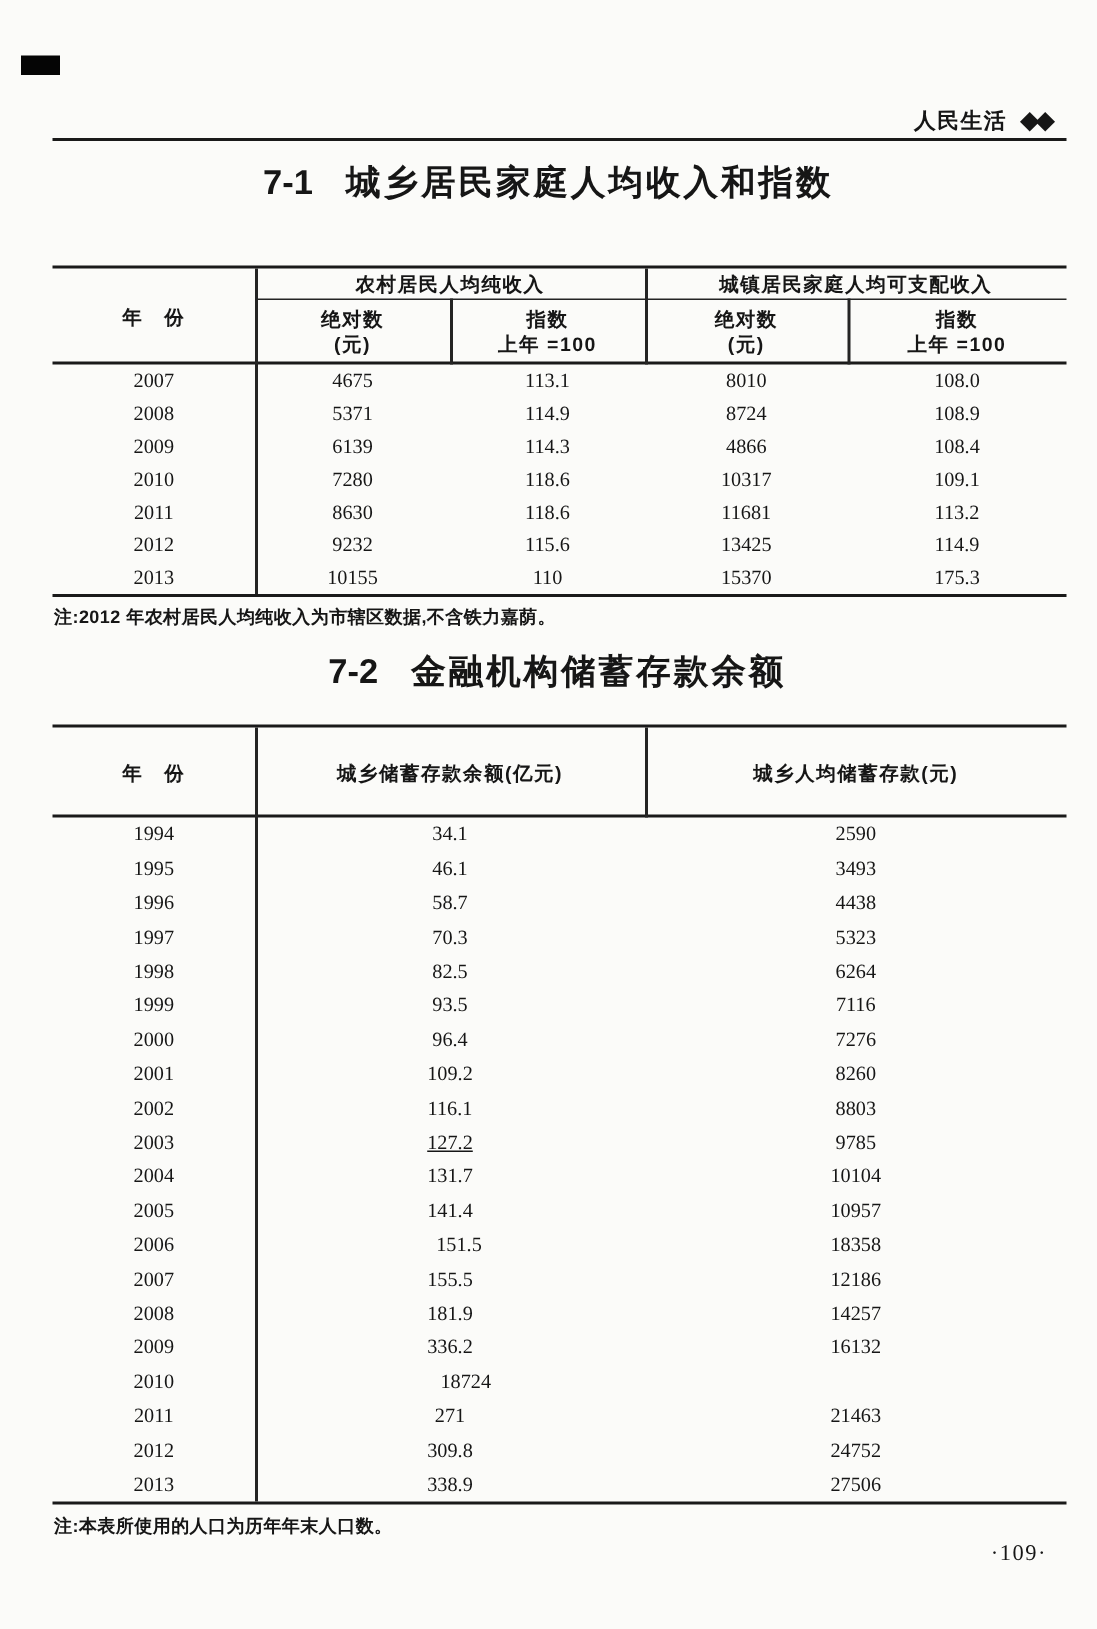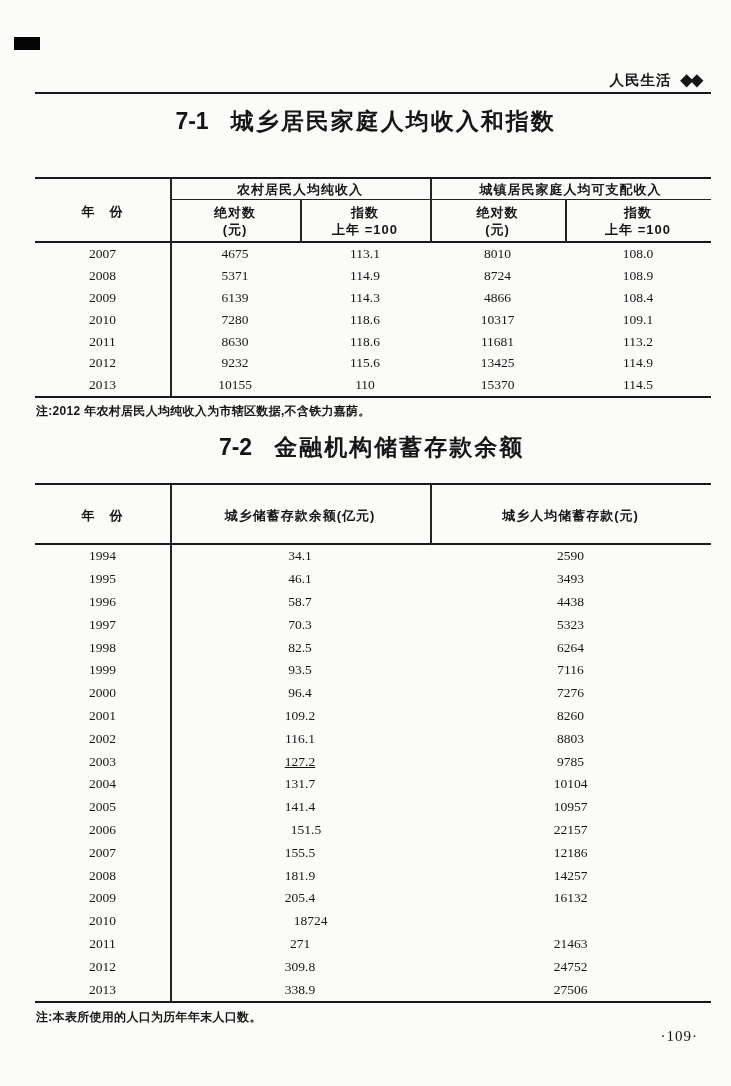--- a/index.html
+++ b/index.html
@@ -141,21 +141,21 @@
         <div class="tcell" style="width: 130px;">9232</div>
         <div class="tcell" style="width: 130px;">115.6</div>
         <div class="tcell" style="width: 135px;">13425</div>
         <div class="tcell" style="width: 146px;">114.9</div>
       </div>
       <div class="trow">
         <div class="tcell" style="width: 135px;">2013</div>
         <div class="tcell" style="width: 130px;">10155</div>
         <div class="tcell" style="width: 130px;">110</div>
         <div class="tcell" style="width: 135px;">15370</div>
-        <div class="tcell" style="width: 146px;">114.5</div>
+        <div class="tcell" style="width: 146px;">175.3</div>
       </div>
     </div>
   <div class="vline" style="left:135px;top:0;height:100%;"></div>
 </div>
 
 <div class="note" id="note1">注:2012 年农村居民人均纯收入为市辖区数据,不含铁力嘉荫。</div>
 
 <div class="ttl" id="title2">
   <span class="num">7-2</span><span>金融机构储蓄存款余额</span>
 </div>
@@ -230,35 +230,35 @@
         <div class="tcell" style="width: 281px;">10104</div>
       </div>
       <div class="trow">
         <div class="tcell" style="width: 135px;">2005</div>
         <div class="tcell" style="width: 260px;">141.4</div>
         <div class="tcell" style="width: 281px;">10957</div>
       </div>
       <div class="trow">
         <div class="tcell" style="width: 135px;">2006</div>
         <div class="tcell" style="width: 260px; padding-left: 12px;">151.5</div>
-        <div class="tcell" style="width: 281px;">22157</div>
+        <div class="tcell" style="width: 281px;">18358</div>
       </div>
       <div class="trow">
         <div class="tcell" style="width: 135px;">2007</div>
         <div class="tcell" style="width: 260px;">155.5</div>
         <div class="tcell" style="width: 281px;">12186</div>
       </div>
       <div class="trow">
         <div class="tcell" style="width: 135px;">2008</div>
         <div class="tcell" style="width: 260px;">181.9</div>
         <div class="tcell" style="width: 281px;">14257</div>
       </div>
       <div class="trow">
         <div class="tcell" style="width: 135px;">2009</div>
-        <div class="tcell" style="width: 260px;">205.4</div>
+        <div class="tcell" style="width: 260px;">336.2</div>
         <div class="tcell" style="width: 281px;">16132</div>
       </div>
       <div class="trow">
         <div class="tcell" style="width: 135px;">2010</div>
         <div class="tcell" style="width: 281px;">18724</div>
       </div>
       <div class="trow">
         <div class="tcell" style="width: 135px;">2011</div>
         <div class="tcell" style="width: 260px;">271</div>
         <div class="tcell" style="width: 281px;">21463</div>

